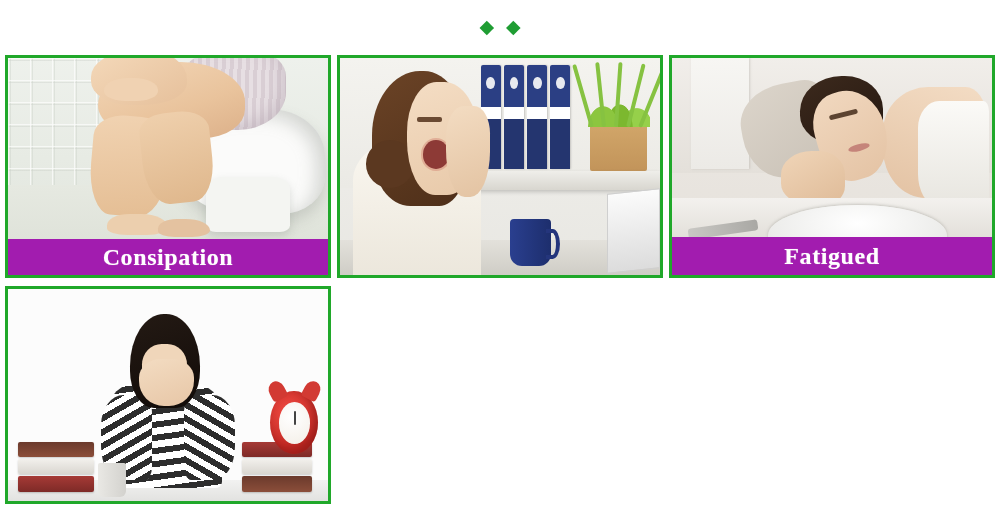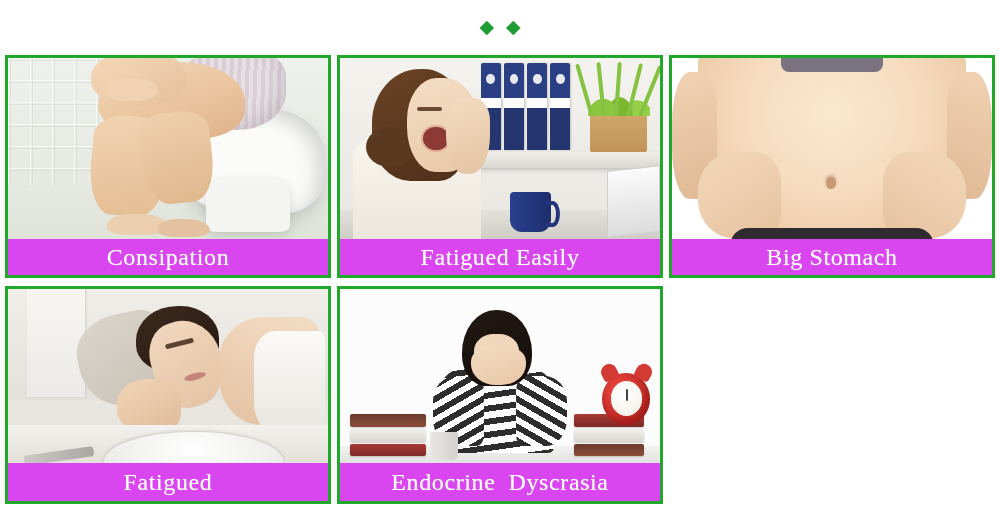--- a/index.html
+++ b/index.html
@@ -69,30 +69,31 @@
   }
   .card-photo {
     flex: 1 1 auto;
     position: relative;
     overflow: hidden;
     background: #f3f2f0;
   }
   .card-caption {
     flex: 0 0 auto;
     height: 36px;
-    background: #d946ef;
+    background: #a21caf;
     color: #ffffff;
     display: flex;
     align-items: center;
     justify-content: center;
     font-family: "Liberation Serif", serif;
     font-size: 24px;
     letter-spacing: 0.6px;
     white-space: pre;
     text-shadow: 0 0 1px rgba(255,255,255,0.45);
+    font-weight: bold;
   }
   .row2 .card-caption { height: 38px; }
 
   
   .ph { position: absolute; inset: 0; }
 
   
   .bath-bg {
     background:
       linear-gradient(to bottom, #eef1ec 0%, #e7ebe4 55%, #e2e6de 100%);
@@ -554,38 +555,22 @@
           <div class="w-body"></div>
           <div class="w-hair"></div>
           <div class="w-bun"></div>
           <div class="w-face"></div>
           <div class="w-eye"></div>
           <div class="w-mouth"></div>
           <div class="w-hand"></div>
           <div class="mug"></div>
         </div>
       </div>
-      <div class="card-caption">Fatigued Easily</div>
     </div>
 
-    <div class="card">
-      <div class="card-photo belly-bg">
-        <div class="ph">
-          <div class="torso"></div>
-          <div class="waistband"></div>
-          <div class="navel"></div>
-          <div class="arm-l"></div>
-          <div class="arm-r"></div>
-          <div class="hand-l"></div>
-          <div class="hand-r"></div>
-          <div class="pants"></div>
-        </div>
-      </div>
-      <div class="card-caption">Big Stomach</div>
-    </div>
 
     <div class="card row2">
       <div class="card-photo bed-bg">
         <div class="ph">
           <div class="bed-wall"></div>
           <div class="bed-win"></div>
           <div class="pillow"></div>
           <div class="a-shoulder"></div>
           <div class="a-top"></div>
           <div class="a-hair"></div>
@@ -620,18 +605,17 @@
           <div class="books-r">
             <span class="bk-c"></span>
               <span class="bk-b"></span>
               <span class="bk-a"></span>
           </div>
           <div class="clock">
               <div class="clock-face"></div>
             </div>
         </div>
       </div>
-      <div class="card-caption">Endocrine  Dyscrasia</div>
     </div>
 
 
   </div>
 </div>
 
 </body></html>

